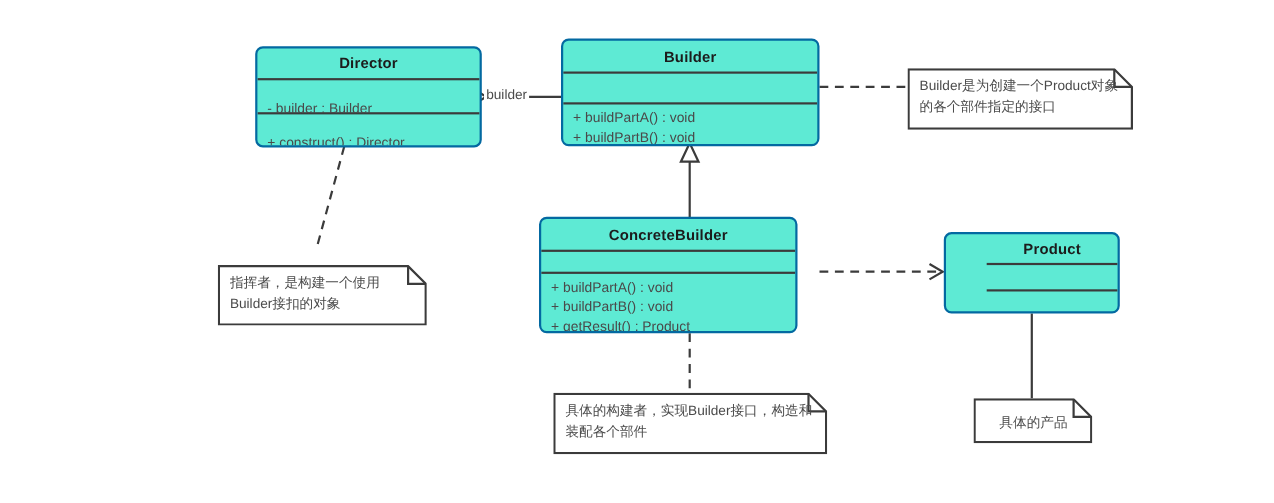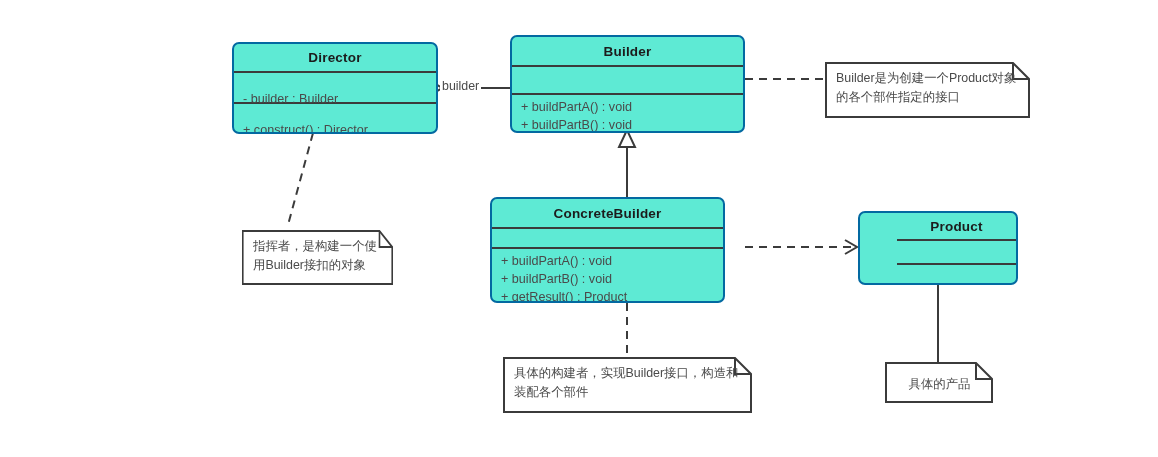--- a/index.html
+++ b/index.html
@@ -170,21 +170,21 @@
   </div>
 
   <div class="uml-note" style="left:825px; top:50px; width:205px; height:56px;margin-top:12px;">
     <svg class="note-shape" viewBox="0 0 205 56" preserveAspectRatio="none" xmlns="http://www.w3.org/2000/svg">
       <path d="M1,1 L188,1 L204,17 L204,55 L1,55 Z" fill="#ffffff" stroke="#3b3b3b" stroke-width="2"></path>
       <path d="M188,1 L188,17 L204,17" fill="none" stroke="#3b3b3b" stroke-width="2"></path>
     </svg>
     <div class="note-text">Builder是为创建一个Product对象的各个部件指定的接口</div>
   </div>
 
-  <div class="uml-note" style="left:198px; top:230px; width:151px; height:55px;margin-left:44px;">
+  <div class="uml-note" style="left:198px; top:241px; width:190px; height:55px;">
     <svg class="note-shape" viewBox="0 0 190 55" preserveAspectRatio="none" xmlns="http://www.w3.org/2000/svg">
       <path d="M1,1 L173,1 L189,17 L189,54 L1,54 Z" fill="#ffffff" stroke="#3b3b3b" stroke-width="2"></path>
       <path d="M173,1 L173,17 L189,17" fill="none" stroke="#3b3b3b" stroke-width="2"></path>
     </svg>
     <div class="note-text">指挥者，是构建一个使用Builder接扣的对象</div>
   </div>
 
   <div class="uml-note" style="left:503px; top:357px; width:249px; height:56px;">
     <svg class="note-shape" viewBox="0 0 249 56" preserveAspectRatio="none" xmlns="http://www.w3.org/2000/svg">
       <path d="M1,1 L232,1 L248,17 L248,55 L1,55 Z" fill="#ffffff" stroke="#3b3b3b" stroke-width="2"></path>

